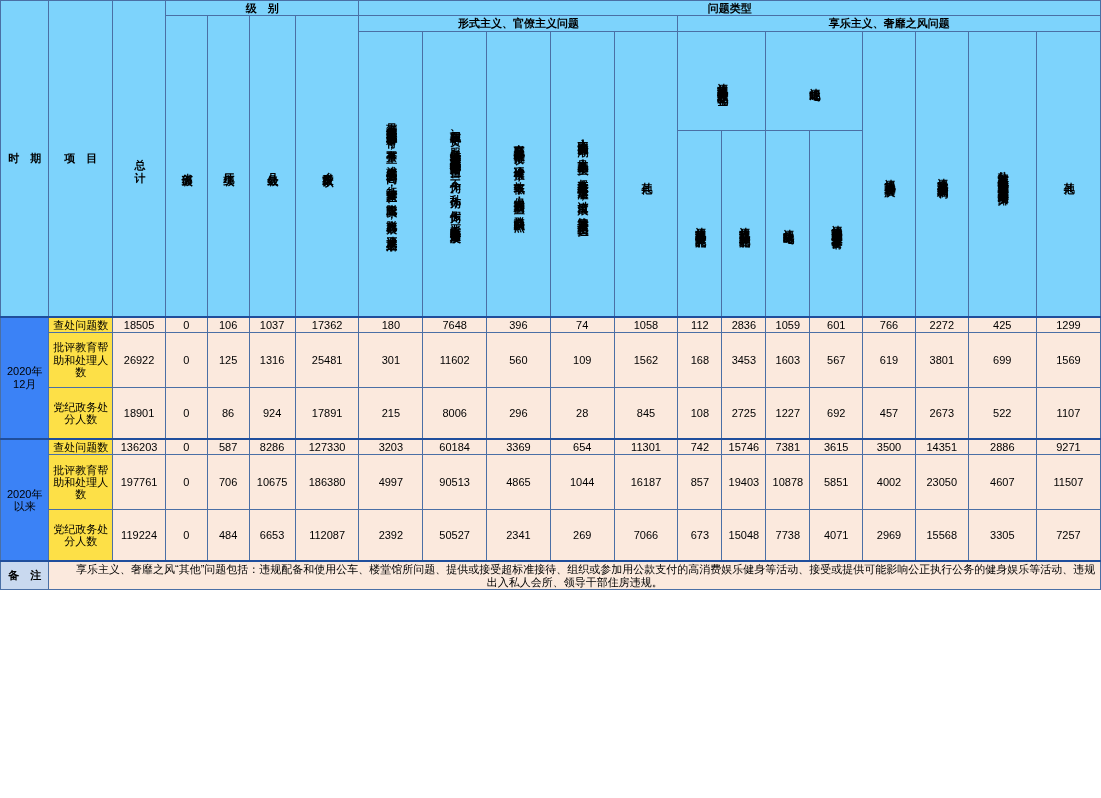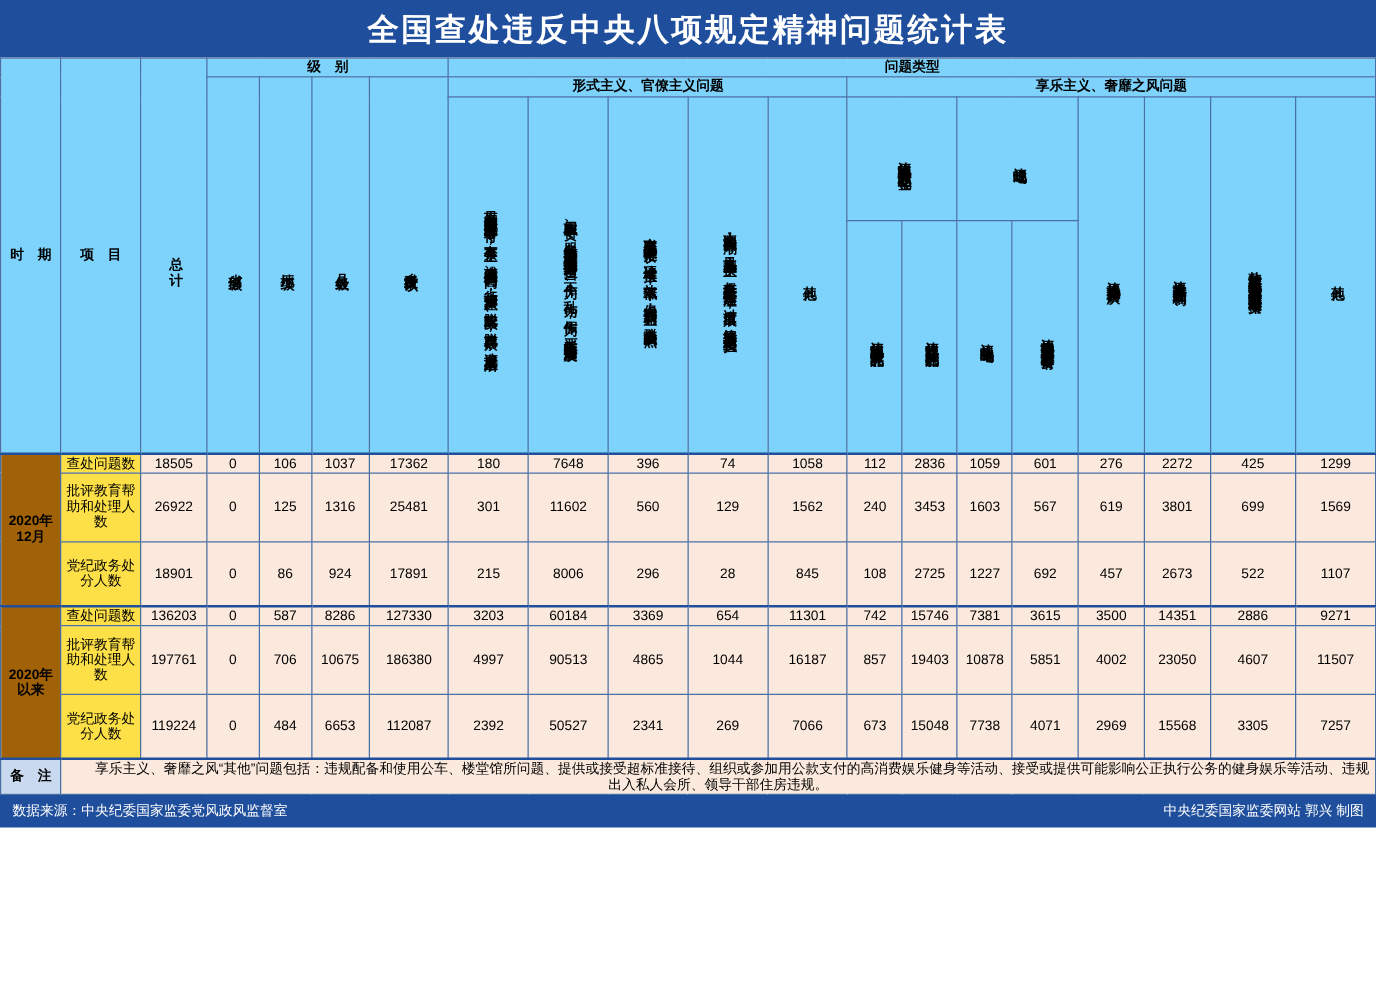--- a/index.html
+++ b/index.html
@@ -52,24 +52,23 @@
     background:#fbe9dd;
     font-size:12px;
   }
   .rowlabel{
     background:#fde047;
     font-size:11px;
     font-weight:normal;
     line-height:1.2;
   }
   .period{
-    background:#a16207;
+    background:#3b82f6;
     font-size:12px;
     line-height:1.3;
-    font-weight:bold;
   }
   .note-label{
     background:#c9d9ef;
     font-weight:bold;
     font-size:12px;
     margin-left:43px;
   }
   .note-body{
     background:#fbe9dd;
     font-size:12px;
@@ -88,21 +87,20 @@
     font-size:11px;
     box-sizing:border-box;
   }
   .thickline{border-top:2px solid #1f4e9c !important;}
 </style>
 </head>
 <body>
 
 <div class="page">
 
-  <div class="title-bar">全国查处违反中央八项规定精神问题统计表</div>
 
   <table class="main">
     <colgroup>
       <col style="width:44px">
       <col style="width:58px">
       <col style="width:48px">
       <col style="width:38px">
       <col style="width:38px">
       <col style="width:42px">
       <col style="width:58px">
@@ -251,38 +249,38 @@
       <td class="data thickline">17362</td>
       <td class="data thickline">180</td>
       <td class="data thickline">7648</td>
       <td class="data thickline">396</td>
       <td class="data thickline">74</td>
       <td class="data thickline">1058</td>
       <td class="data thickline">112</td>
       <td class="data thickline">2836</td>
       <td class="data thickline">1059</td>
       <td class="data thickline">601</td>
-      <td class="data thickline">276</td>
+      <td class="data thickline">766</td>
       <td class="data thickline">2272</td>
       <td class="data thickline">425</td>
       <td class="data thickline">1299</td>
     </tr>
     <tr>
       <td class="rowlabel" style="height:52px">批评教育帮助和处理人数</td>
       <td class="data">26922</td>
       <td class="data">0</td>
       <td class="data">125</td>
       <td class="data">1316</td>
       <td class="data">25481</td>
       <td class="data">301</td>
       <td class="data">11602</td>
       <td class="data">560</td>
-      <td class="data">129</td>
+      <td class="data">109</td>
       <td class="data">1562</td>
-      <td class="data">240</td>
+      <td class="data">168</td>
       <td class="data">3453</td>
       <td class="data">1603</td>
       <td class="data">567</td>
       <td class="data">619</td>
       <td class="data">3801</td>
       <td class="data">699</td>
       <td class="data">1569</td>
     </tr>
     <tr>
       <td class="rowlabel" style="height:48px">党纪政务处分人数</td>
@@ -371,18 +369,14 @@
       <td class="data">7257</td>
     </tr>
 
     <tr>
       <td class="note-label thickline">备　注</td>
       <td class="note-body thickline" colspan="19">享乐主义、奢靡之风“其他”问题包括：违规配备和使用公车、楼堂馆所问题、提供或接受超标准接待、组织或参加用公款支付的高消费娱乐健身等活动、接受或提供可能影响公正执行公务的健身娱乐等活动、违规出入私人会所、领导干部住房违规。</td>
     </tr>
   </tbody>
     </table>
 
-  <div class="footer">
-    <span>数据来源：中央纪委国家监委党风政风监督室</span>
-    <span>中央纪委国家监委网站 郭兴 制图</span>
-  </div>
 
 </div>
 
 </body></html>

